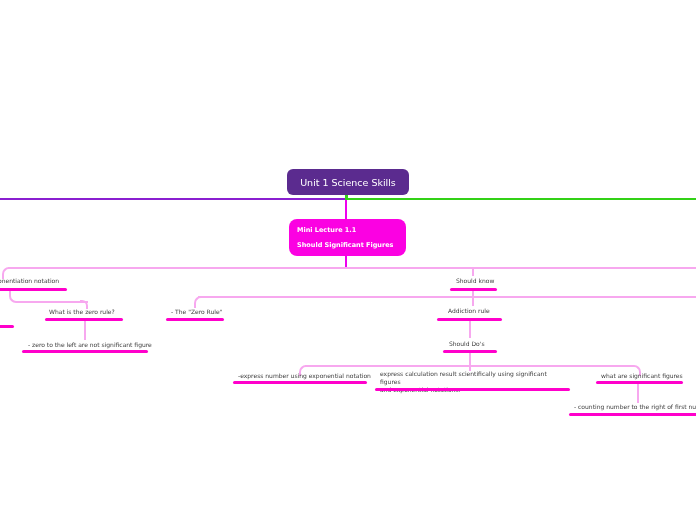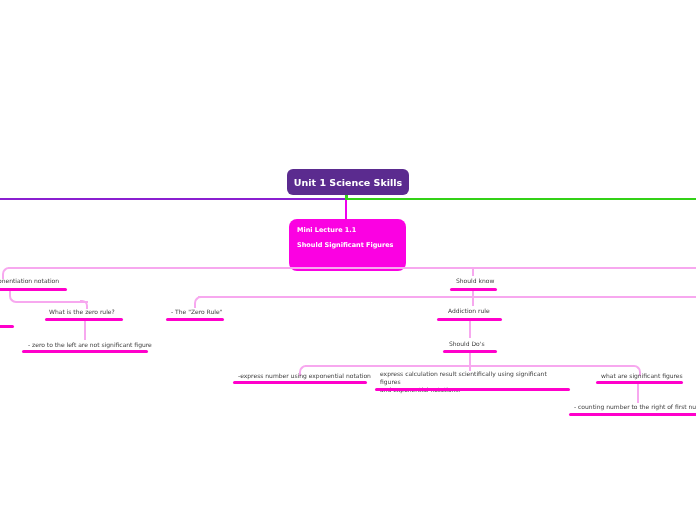--- a/index.html
+++ b/index.html
@@ -11,26 +11,26 @@
   .pink{background:#f7a8ef;}
   .corner{position:absolute; background:transparent;}
   .node{
     position:absolute; font-size:6px; line-height:8px; color:#3d3d3d;
     white-space:nowrap; cursor:default;
   }
   .bar{position:absolute; height:3px; background:#ff00cb; border-radius:2px;}
   .rootbox{
     position:absolute; left:287px; top:169px; width:122px; height:26px;
     background:#5b2b8f; border-radius:6px; display:flex; align-items:center;
-    justify-content:center; color:#ffffff; font-weight:bold; font-size:9.5px;
+    justify-content:center; color:#ffffff; font-weight:normal; font-size:9.5px;
   }
   .lecturebox{
     position:absolute; left:289px; top:219px; width:105px; height:23px;
     background:#fb01e2; border-radius:8px; color:#ffffff; font-weight:bold;
-    font-size:6.5px; padding:7px 4px 22px 8px; display:flex; flex-direction:column;
+    font-size:6.5px; padding:7px 4px 7px 8px; display:flex; flex-direction:column;
     justify-content:space-between;
   }
   .multiline{white-space:normal; width:180px;}
 </style>
 </head>
 <body>
 
 <div id="canvas">
 
   <div class="hline" style="left:0;top:198px;width:345px;height:2px;background:#8a1fd0;"></div>

